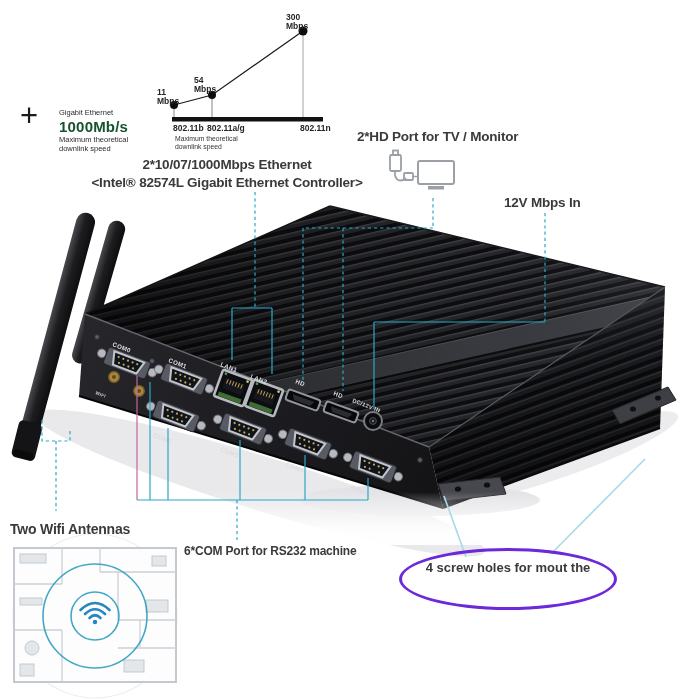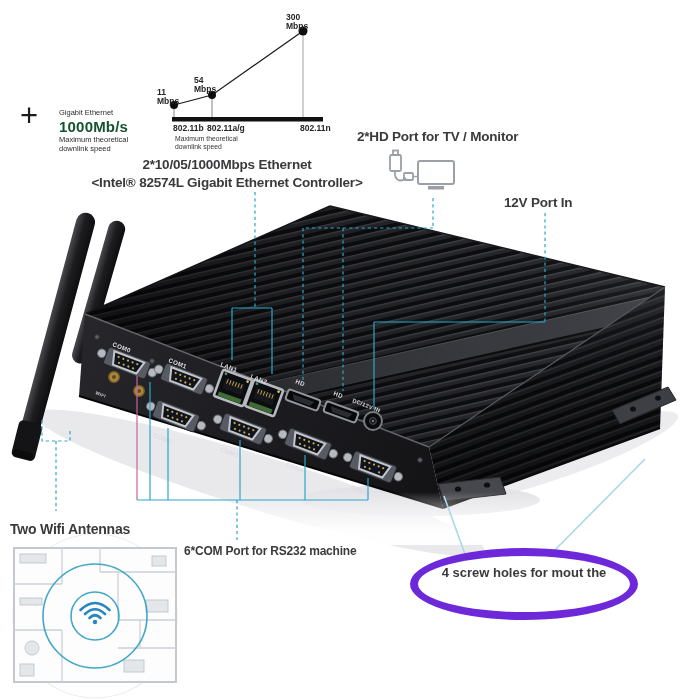--- a/index.html
+++ b/index.html
@@ -13,22 +13,22 @@
   .gig-name{font-size:7.5px;font-weight:400;}
   .gig-speed{font-size:15px;font-weight:700;letter-spacing:.2px;margin:1px 0 1px 0;color:#14532d;}
   .gig-cap{font-size:7.5px;font-weight:400;line-height:8.5px;}
   .gig-cap span{display:block;}
   .ann-hd{left:357px;top:128px;}
   .ann-eth{left:77px;top:156px;width:300px;text-align:center;}
   .ann-eth div{white-space:nowrap;}
   .ann-power{left:504px;top:194px;}
   .ann-antennas{left:10px;top:520px;font-size:14px;}
   .ann-com{left:184px;top:544px;font-size:12px;}
-  .screw-ellipse{position:absolute;left:410px;top:548px;width:212px;height:56px;
-       border:8px solid #6d28d9;border-radius:50%;}
+  .screw-ellipse{position:absolute;left:399px;top:548px;width:212px;height:56px;
+       border:3px solid #6d28d9;border-radius:50%;}
   .screw-text{margin-top:9px;text-align:center;font-weight:700;font-size:13px;
        line-height:16px;color:#3a3a3c;}
   .screw-text span{display:block;white-space:nowrap;}
 </style>
 </head>
 <body>
 
 <div class="stage">
 
 <svg width="700" height="700" viewBox="0 0 700 700">
@@ -395,25 +395,25 @@
   <div class="gig-speed">1000Mb/s</div>
   <div class="gig-cap">
     <span>Maximum theoretical</span>
     <span>downlink speed</span>
   </div>
 </div>
 
 <div class="ann ann-hd">2*HD Port for TV / Monitor</div>
 
 <div class="ann ann-eth">
-  <div>2*10/05/1000Mbps Ethernet</div>
+  <div>2*10/07/1000Mbps Ethernet</div>
   <div>&lt;Intel® 82574L Gigabit Ethernet Controller&gt;</div>
 </div>
 
-<div class="ann ann-power">12V Port In</div>
+<div class="ann ann-power">12V Mbps In</div>
 
 <div class="ann ann-antennas">Two Wifi Antennas</div>
 
 <div class="ann ann-com">6*COM Port for RS232 machine</div>
 
 <div class="screw-ellipse">
   <div class="screw-text">
     <span>4 screw holes for mout the</span>
   </div>
 </div>

